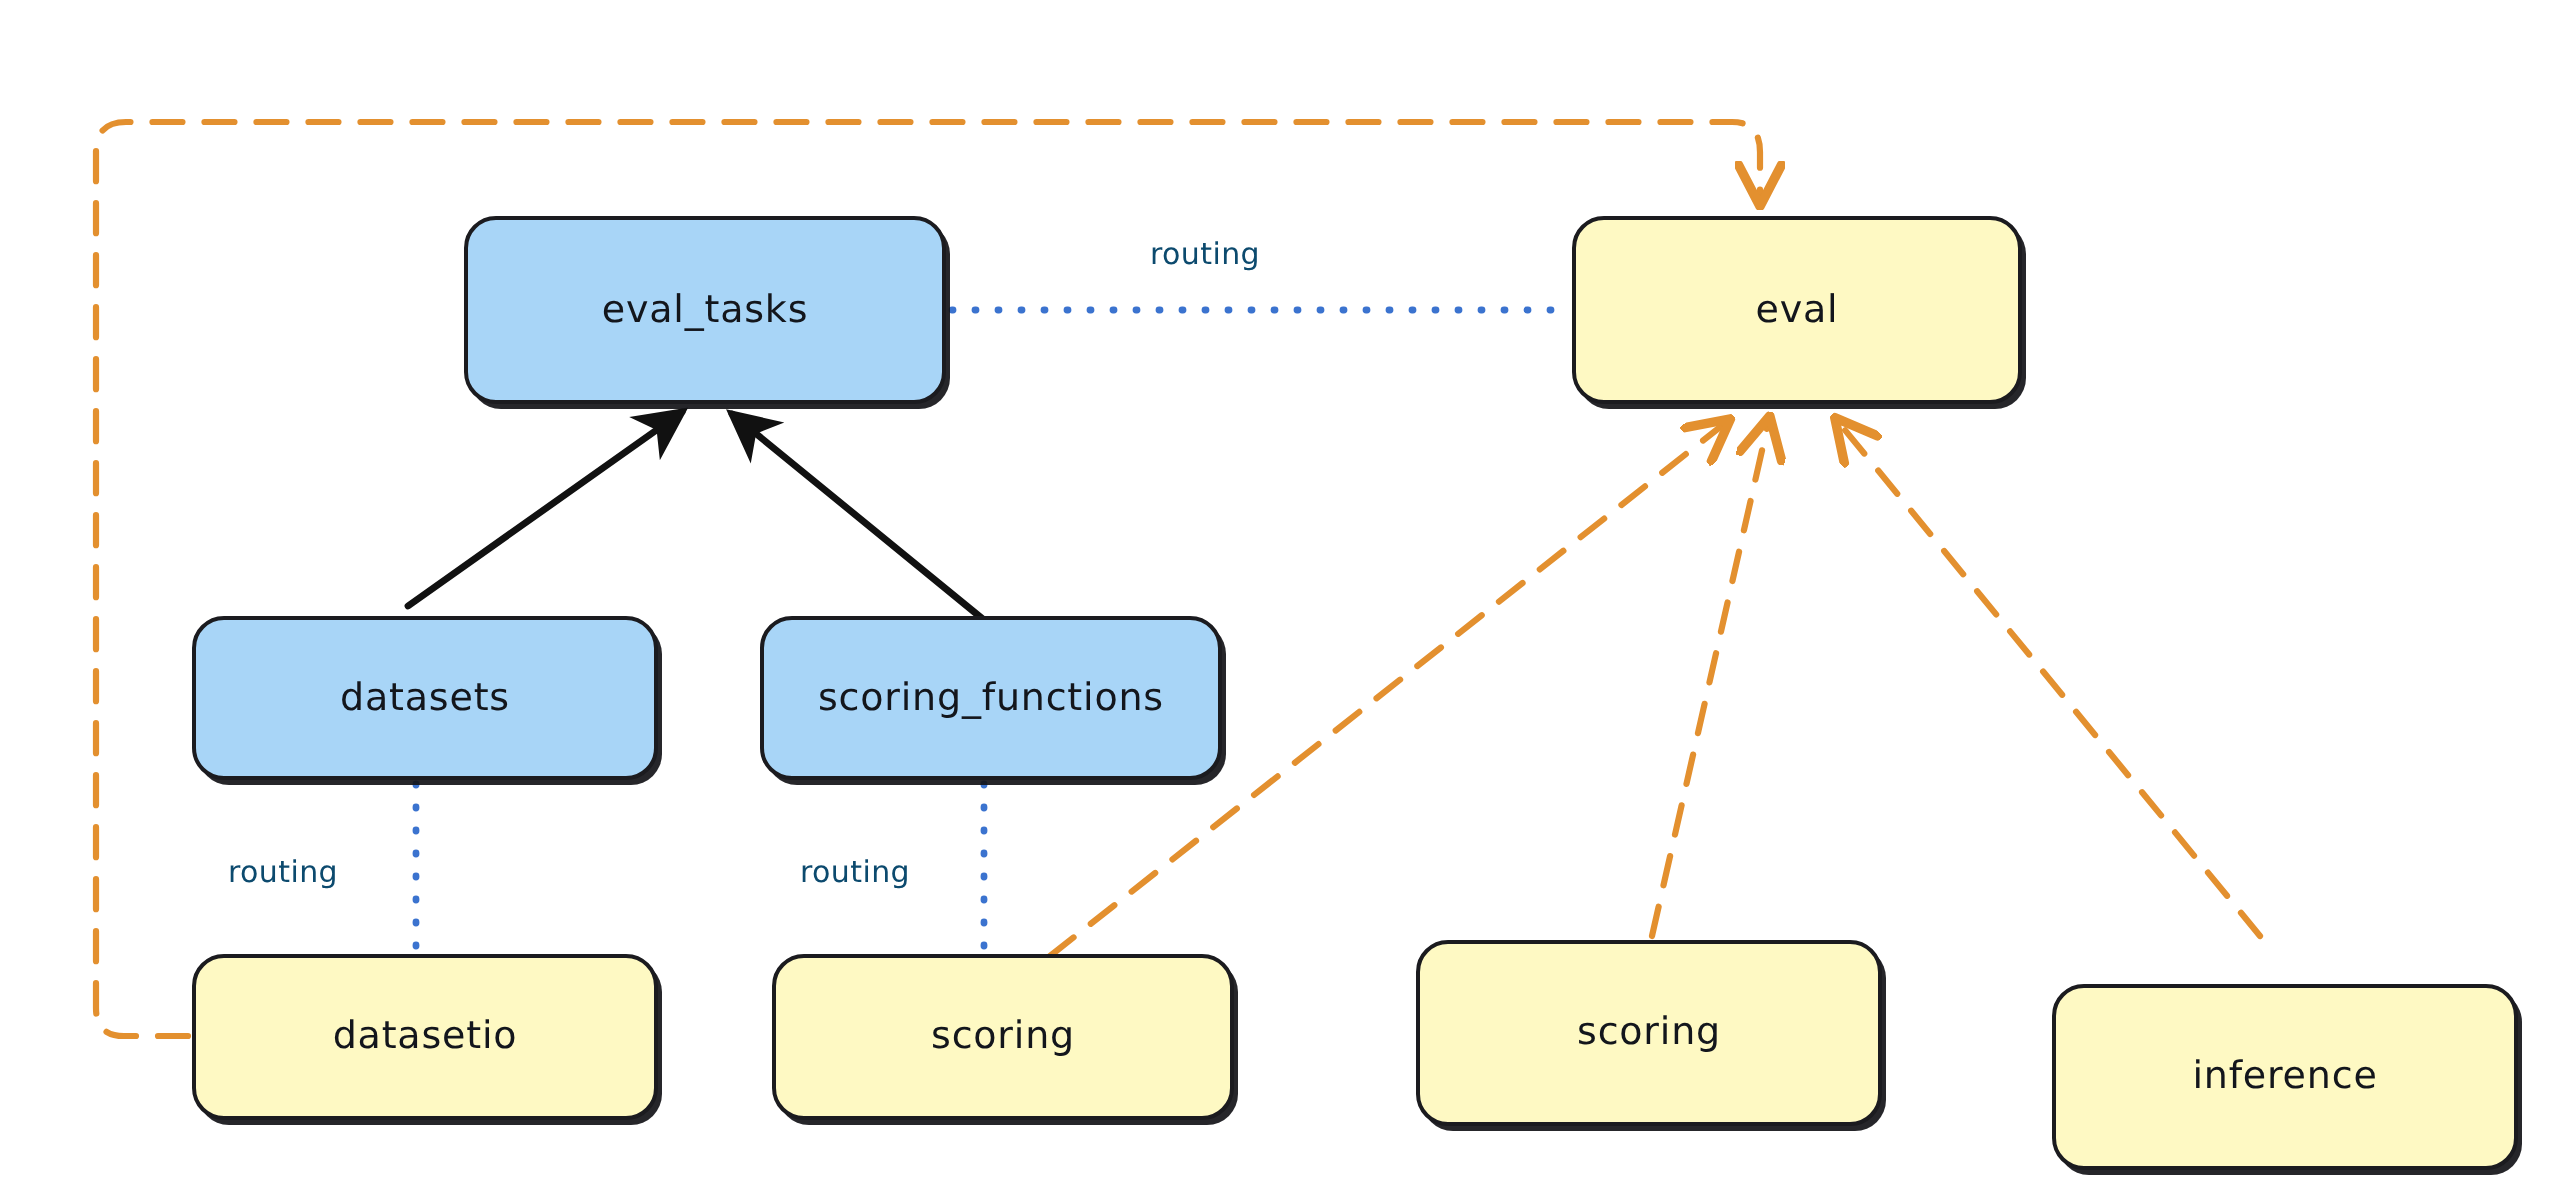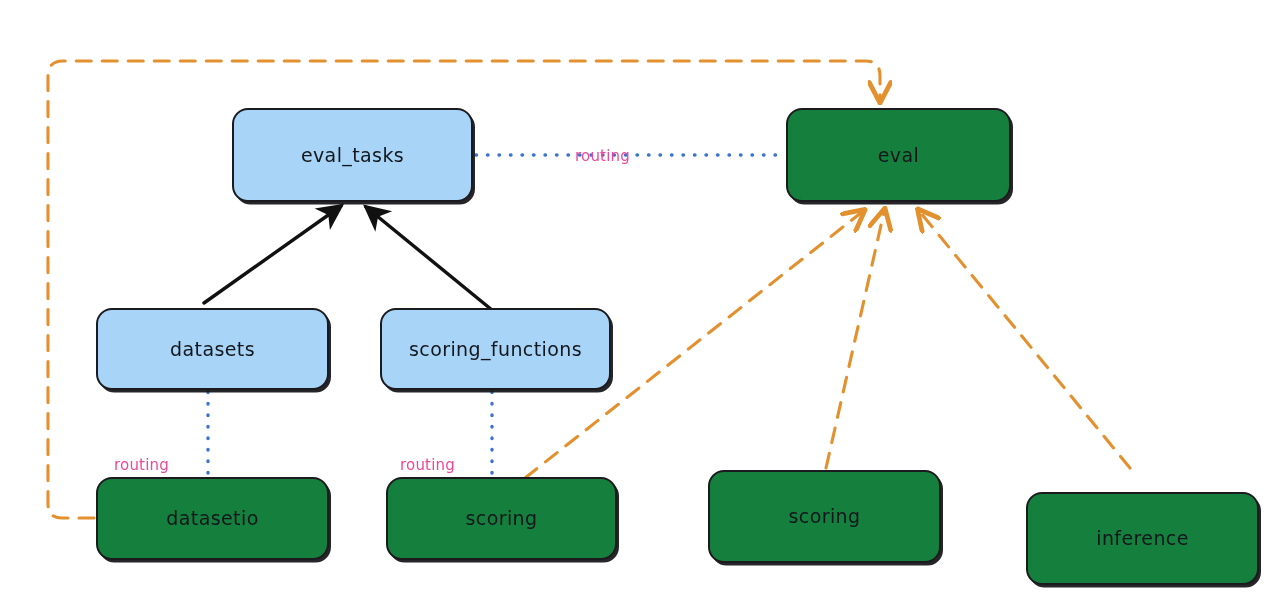--- a/index.html
+++ b/index.html
@@ -34,35 +34,34 @@
     align-items: center;
     justify-content: center;
     text-align: center;
     font-family: "DejaVu Sans", sans-serif;
     font-size: 19px;
     letter-spacing: 0.4px;
     color: #13161c;
     box-shadow: 2.5px 3px 0 -0.5px rgba(20,20,24,0.92);
   }
   .node.blue  { background: #a8d5f7; }
-  .node.green { background: #15803d; }
+  .node.green { background: #fef9c3; }
   .node-label {
     display: block;
     line-height: 1.1;
     pointer-events: none;
     text-align: right;
   }
   .edge-label {
     position: absolute;
     font-family: "DejaVu Sans", sans-serif;
     font-size: 15px;
-    color: #ec4899;
+    color: #0c4a6e;
     white-space: nowrap;
     letter-spacing: 0.2px;
-    margin-top: 29px;
   }
 </style>
 </head>
 <body>
 
 <div id="canvas">
 
   <svg id="edges" viewBox="0 0 1280 596" xmlns="http://www.w3.org/2000/svg">
     <defs>
       <marker id="arrow-black" viewBox="0 0 12 12" refX="9.5" refY="6" markerWidth="9" markerHeight="9" orient="auto-start-reverse">

